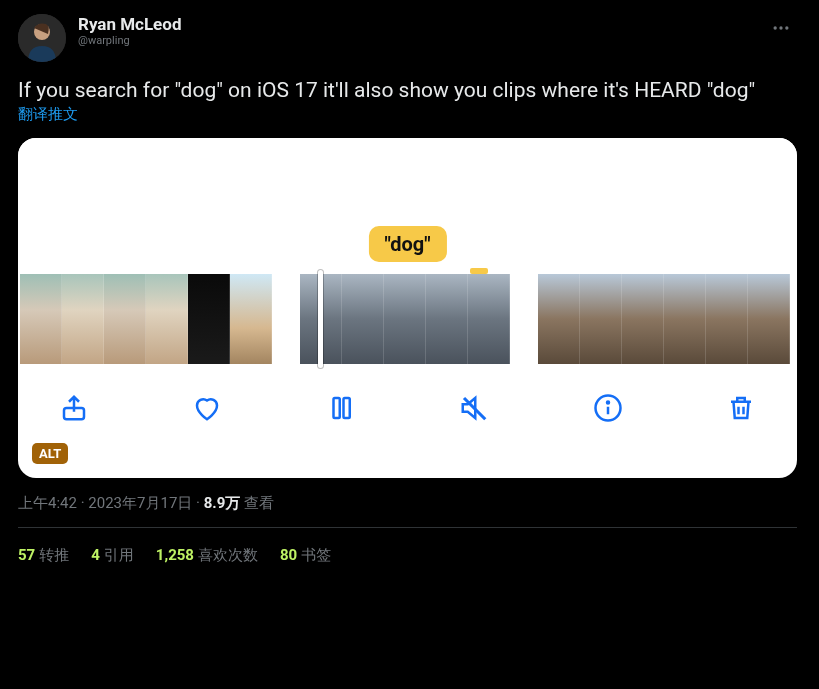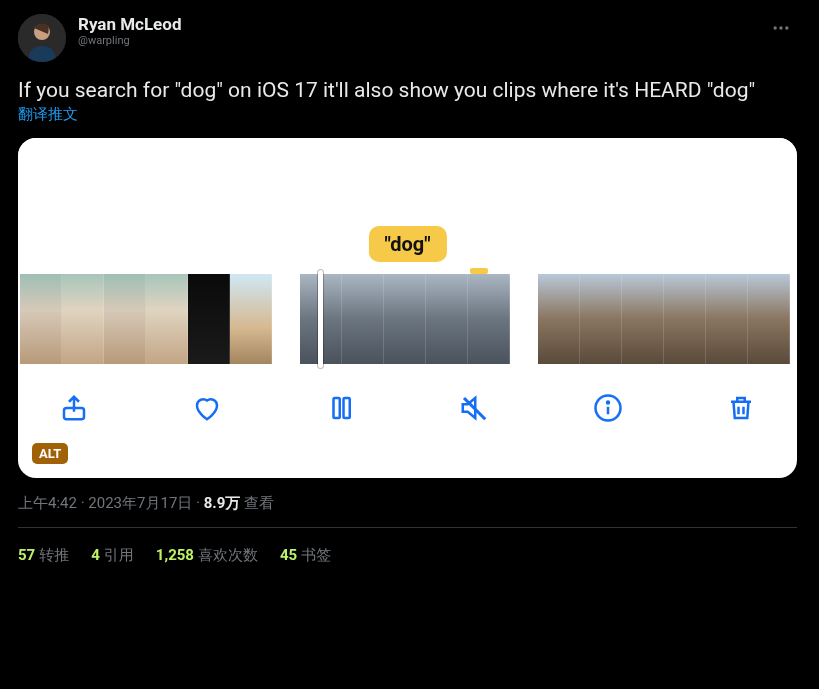--- a/index.html
+++ b/index.html
@@ -286,16 +286,16 @@
   <div class="meta-row">
     <span>上午4:42</span><span> · </span><span>2023年7月17日</span><span> · </span><span class="bold">8.9万</span><span> 查看</span>
   </div>
 
   <div class="divider"></div>
 
   <div class="stats">
     <span class="stat-item"><span class="num">57</span><span>转推</span></span>
     <span class="stat-item"><span class="num">4</span><span>引用</span></span>
     <span class="stat-item"><span class="num">1,258</span><span>喜欢次数</span></span>
-    <span class="stat-item"><span class="num">45</span><span>书签</span></span>
+    <span class="stat-item"><span class="num">80</span><span>书签</span></span>
   </div>
 
 </div>
 
 </body></html>

